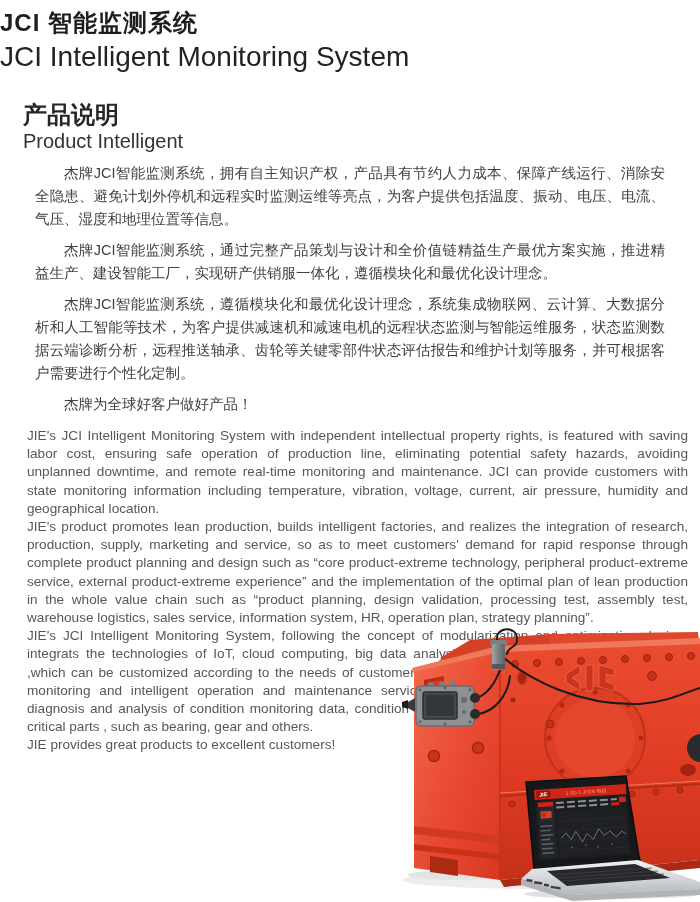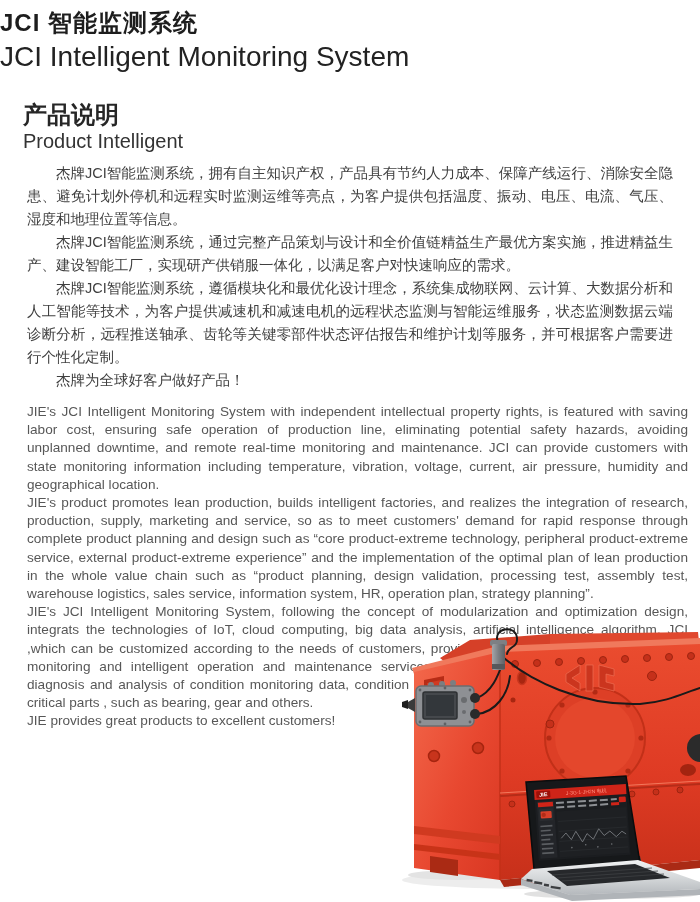--- a/index.html
+++ b/index.html
@@ -8,42 +8,42 @@
     background:#ffffff;
     font-family:"Liberation Sans","DejaVu Sans",sans-serif;
   }
   .page-header{text-align:left;padding-top:8px;}
   .title-zh{margin:0;font-size:24px;line-height:30px;font-weight:700;color:#1d1d1d;letter-spacing:1px;}
   .title-en{margin:2px 0 0;font-size:28px;line-height:34px;font-weight:400;color:#222222;}
   .section-heading{margin:28px 0 0 23px;}
   .heading-zh{margin:0;font-size:24px;line-height:26px;font-weight:700;color:#262626;}
   .heading-en{margin:0;font-size:20px;line-height:26px;font-weight:400;color:#333333;}
   .zh-block{margin:8px 27px 0 27px;font-size:14.5px;line-height:23px;color:#3f3f3f;text-align:justify;}
-  .zh-block p{margin:0;text-indent:2em;}
+  .zh-block p{margin:8px;text-indent:2em;}
   .en-block{margin:11px 12px 0 27px;font-size:13.6px;line-height:18.2px;color:#575757;text-align:justify;}
   .en-block p{margin:0;}
   .illustration{position:absolute;left:400px;top:628px;width:300px;height:274px;}
   .illustration svg{display:block;}
 </style>
 </head>
 <body>
 
 <div class="page-header">
   <h1 class="title-zh">JCI 智能监测系统</h1>
   <div class="title-en">JCI Intelligent Monitoring System</div>
 </div>
 
 <div class="section-heading">
   <h2 class="heading-zh">产品说明</h2>
   <div class="heading-en">Product Intelligent</div>
 </div>
 
 <div class="zh-block">
   <p>杰牌JCI智能监测系统，拥有自主知识产权，产品具有节约人力成本、保障产线运行、消除安全隐患、避免计划外停机和远程实时监测运维等亮点，为客户提供包括温度、振动、电压、电流、气压、湿度和地理位置等信息。</p>
-  <p>杰牌JCI智能监测系统，通过完整产品策划与设计和全价值链精益生产最优方案实施，推进精益生产、建设智能工厂，实现研产供销服一体化，以满足客户对快速响应的需求。</p>
+  <p>杰牌JCI智能监测系统，通过完整产品策划与设计和全价值链精益生产最优方案实施，推进精益生产、建设智能工厂，实现研产供销服一体化，遵循模块化和最优化设计理念。</p>
   <p>杰牌JCI智能监测系统，遵循模块化和最优化设计理念，系统集成物联网、云计算、大数据分析和人工智能等技术，为客户提供减速机和减速电机的远程状态监测与智能运维服务，状态监测数据云端诊断分析，远程推送轴承、齿轮等关键零部件状态评估报告和维护计划等服务，并可根据客户需要进行个性化定制。</p>
   <p>杰牌为全球好客户做好产品！</p>
 </div>
 
 <div class="en-block">
   <p>JIE's JCI Intelligent Monitoring System with independent intellectual property rights, is featured with saving labor cost, ensuring safe operation of production line, eliminating potential safety hazards, avoiding unplanned downtime, and remote real-time monitoring and maintenance. JCI can provide customers with state monitoring information including temperature, vibration, voltage, current, air pressure, humidity and geographical location.</p>
   <p>JIE's product promotes lean production, builds intelligent factories, and realizes the integration of research, production, supply, marketing and service, so as to meet customers' demand for rapid response through complete product planning and design such as “core product-extreme technology, peripheral product-extreme service, external product-extreme experience” and the implementation of the optimal plan of lean production in the whole value chain such as “product planning, design validation, processing test, assembly test, warehouse logistics, sales service, information system, HR, operation plan, strategy planning”.</p>
   <p>JIE's JCI Intelligent Monitoring System, following the concept of modularization and optimization design, integrats the technologies of IoT, cloud computing, big data analysis, artificial intelligence algorithm. JCI ,which can be customized according to the needs of customers, provides customers with remote condition monitoring and intelligent operation and maintenance services of reducer and motor, including cloud diagnosis and analysis of condition monitoring data, condition assessment report and maintenance plan of critical parts , such as bearing, gear and others.</p>
   <p>JIE provides great products to excellent customers!</p>
 </div>

